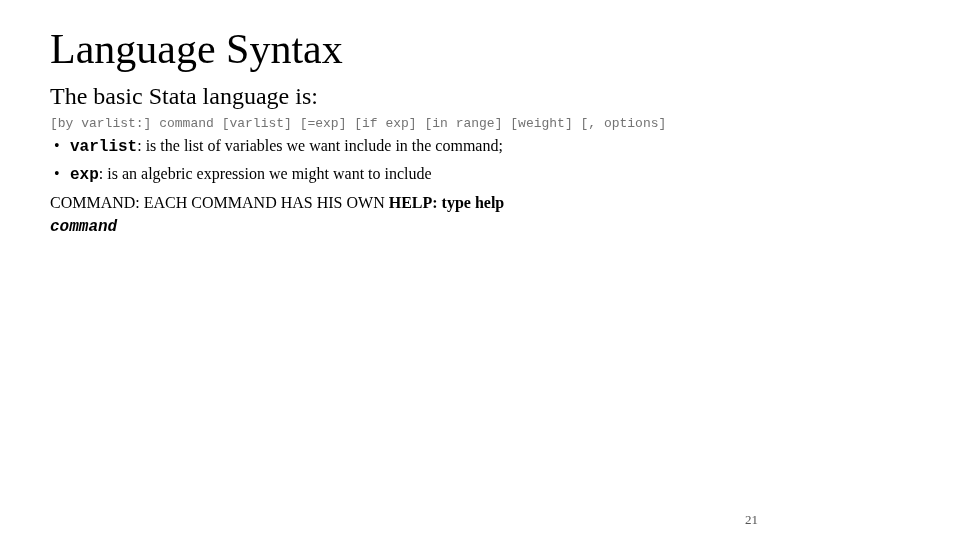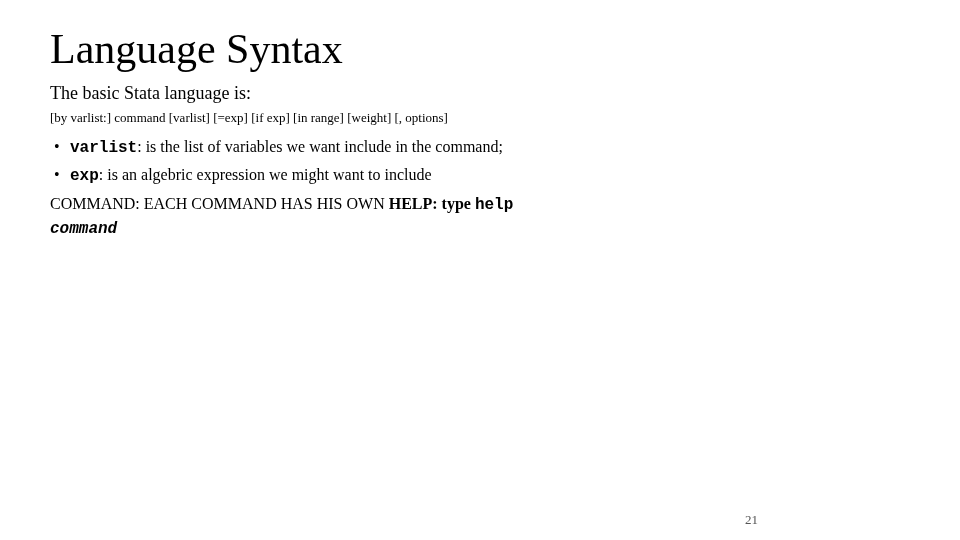--- a/index.html
+++ b/index.html
@@ -27,30 +27,30 @@
 
     .title {
       font-size: 42px;
       font-weight: normal;
       margin-bottom: 10px;
       margin-top: 5px;
       color: #000;
     }
 
     .subtitle {
-      font-size: 18px;
+      font-size: 24px;
       margin-bottom: 6px;
       color: #000;
     }
 
     .syntax-line {
-      font-family: Liberation Serif, serif;
+      font-family: Liberation Mono, monospace;
       font-size: 13px;
-      margin-bottom: 10px;
-      color: #000000;
+      margin-bottom: 4px;
+      color: #737373;
     }
 
     .bullet-list {
       list-style: none;
       padding: 0;
       margin: 0;
     }
 
     .bullet-list li {
       font-size: 16px;
@@ -72,21 +72,21 @@
       font-weight: bold;
     }
 
     .remember-block {
       font-size: 16px;
       margin-top: 6px;
       line-height: 1.4;
     }
 
     .remember-block .mono-bold {
-      font-family: Liberation Mono, monospace;
+      font-family: Liberation Serif, serif;
       font-weight: bold;
     }
 
     .page-number {
       position: absolute;
       bottom: 12px;
       right: 16px;
       font-size: 13px;
       color: #555;
       font-family: Georgia, serif;

